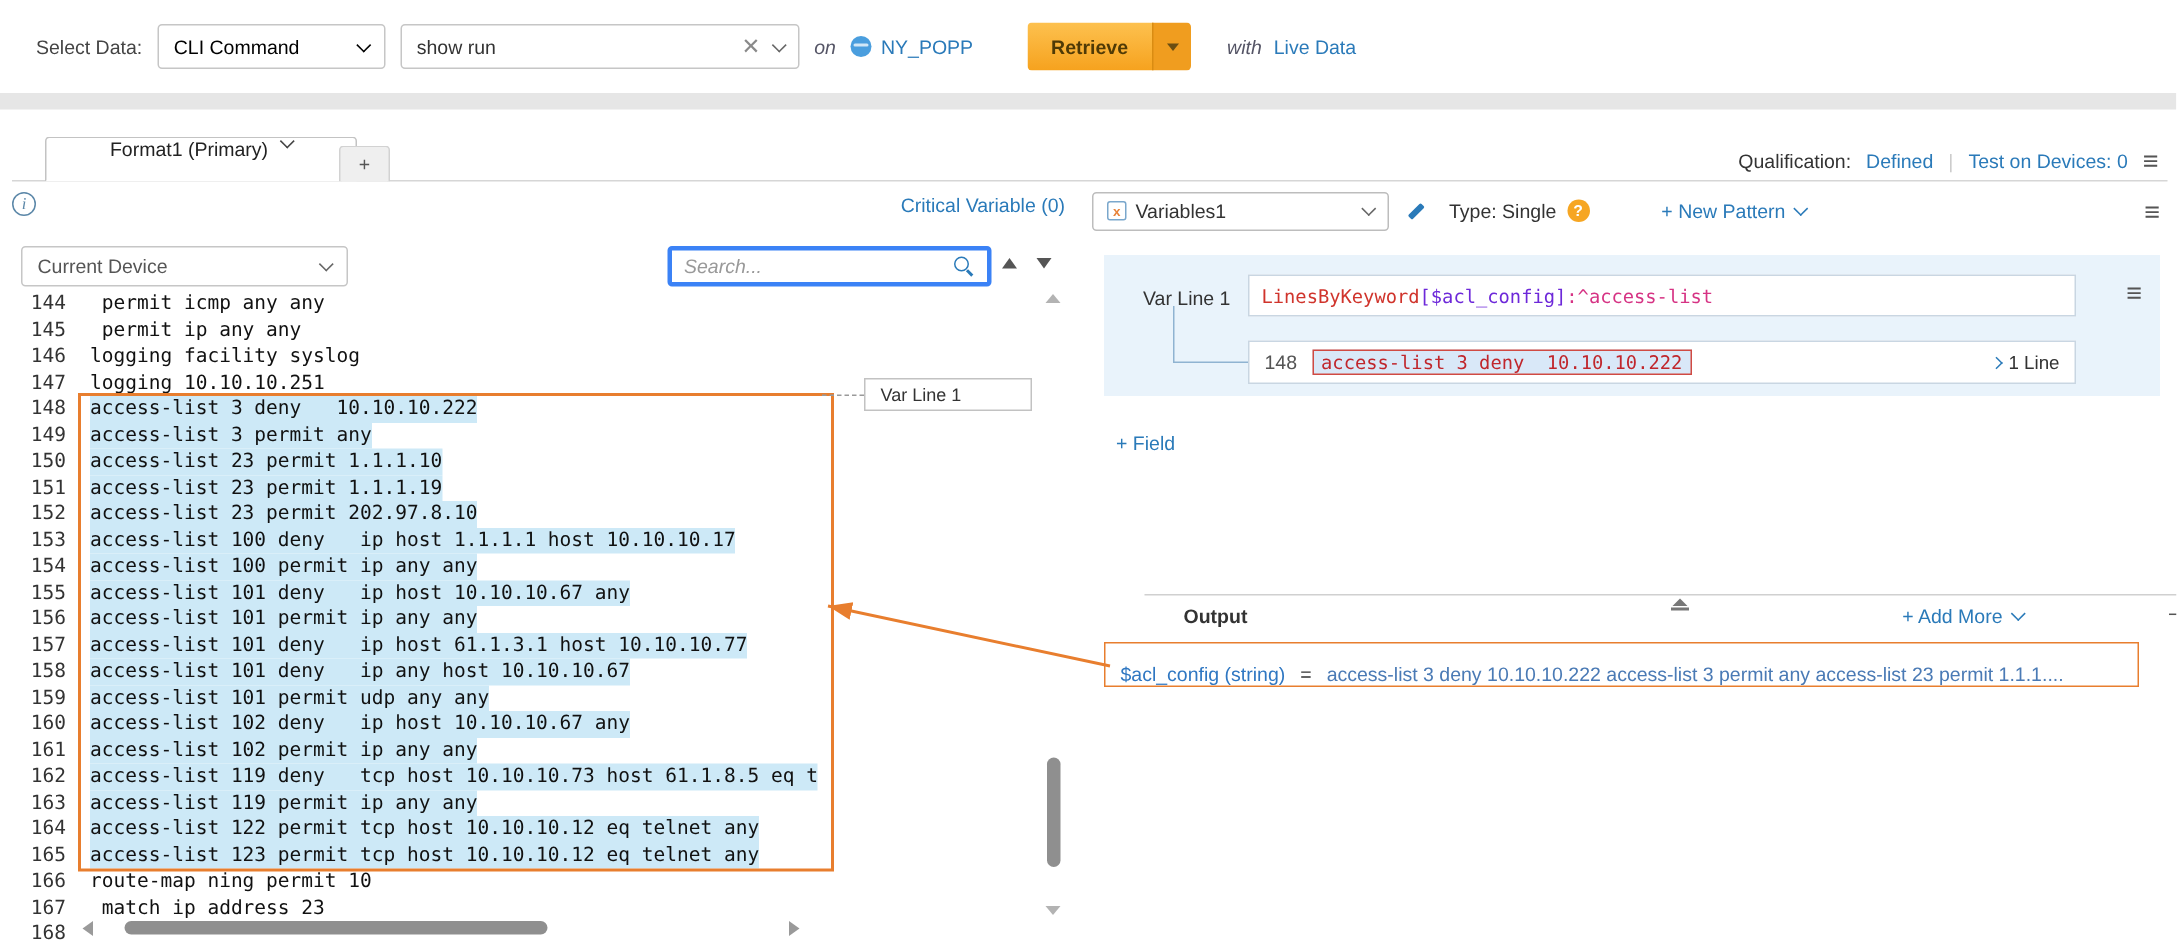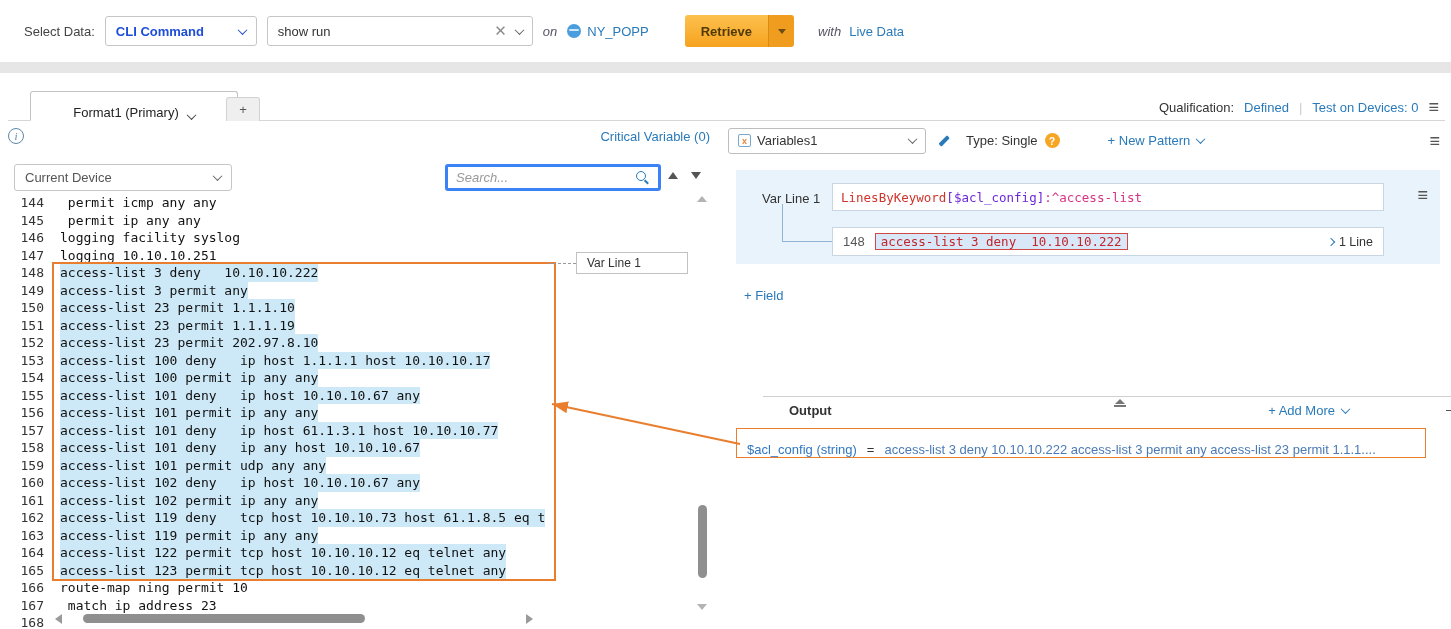--- a/index.html
+++ b/index.html
@@ -5,21 +5,21 @@
   * { box-sizing: border-box; }
   body { margin:0; background:#fff; }
   #app { position:relative; width:1451px; height:629px; background:#fff;
          font-family:"Liberation Sans",sans-serif; font-size:13px; color:#333; overflow:hidden; }
 
   
   .toolbar { position:absolute; left:0; top:0; width:100%; height:62px;
              display:flex; align-items:center; padding-left:24px; gap:10px; background:#fff; }
   .tb-label { color:#444; }
   .select { height:30px; border:1px solid #c6c6c6; border-radius:3px; background:#fff;
-            display:flex; align-items:center; padding:0 10px; color:#1d4ed8;font-weight:bold; }
+            display:flex; align-items:center; padding:0 10px; color:#000000; }
   .cli-select { width:152px; justify-content:space-between; }
   .cmd-combo { width:266px; height:30px; border:1px solid #c6c6c6; border-radius:3px;
                display:flex; align-items:center; background:#fff; }
   .cmd-input { flex:1; border:none; outline:none; font:inherit; color:#333; padding:0 10px; background:transparent; min-width:0; }
   .cmd-clear { color:#8a8a8a; font-size:15px; padding:0 4px; }
   .cmd-chev { padding:0 9px 0 5px; color:#666; display:flex; align-items:center; }
   .italic { font-style:italic; color:#556; }
   .device { display:flex; align-items:center; gap:6px; color:#2a7ab9; }
   .globe { width:14px; height:14px; border-radius:50%; background:#4a9ede; position:relative; overflow:hidden; }
   .globe:before { content:''; position:absolute; left:2px; right:2px; top:5px; height:2px; background:rgba(255,255,255,.75); border-radius:2px; }
@@ -30,21 +30,21 @@
                     border-left:1px solid #d98c12; }
   .with-wrap { margin-left:14px; display:flex; gap:8px; align-items:center; }
   .link { color:#2a7ab9; cursor:pointer; }
 
   .gray-bar { position:absolute; top:62px; left:0; width:100%; height:11px; background:#e6e6e6; }
 
   
   .tab-line { position:absolute; left:8px; top:120px; width:1437px; border-top:1px solid #d6d6d6; z-index:1; }
   .tab-active { position:absolute; left:30px; top:91px; width:208px; height:30px; background:#fff;
                 border:1px solid #c3c3c3; border-bottom:1px solid #fff; border-radius:3px 3px 0 0;
-                display:flex; align-items:flex-end; justify-content:center; gap:9px; z-index:2; color:#222; }
+                display:flex; align-items:flex-start; justify-content:center; gap:9px; z-index:2; color:#222; }
   .tab-add { position:absolute; left:226px; top:97px; width:34px; height:24px; background:#efefef;
              border:1px solid #d2d2d2; border-bottom:none; border-radius:3px 3px 0 0;
              display:flex; align-items:center; justify-content:center; color:#555; z-index:2; }
   .tab-right { position:absolute; right:12px; top:98px; display:flex; align-items:center; gap:10px; z-index:2; }
   .vdiv { color:#ccc; }
   .menu-icon { font-size:18px; color:#555; line-height:1; cursor:pointer; }
 
   
   .chev { display:inline-block; width:7px; height:7px; border-right:1.6px solid currentColor;
           border-bottom:1.6px solid currentColor; transform:rotate(45deg) translate(-1px,-1px); }

